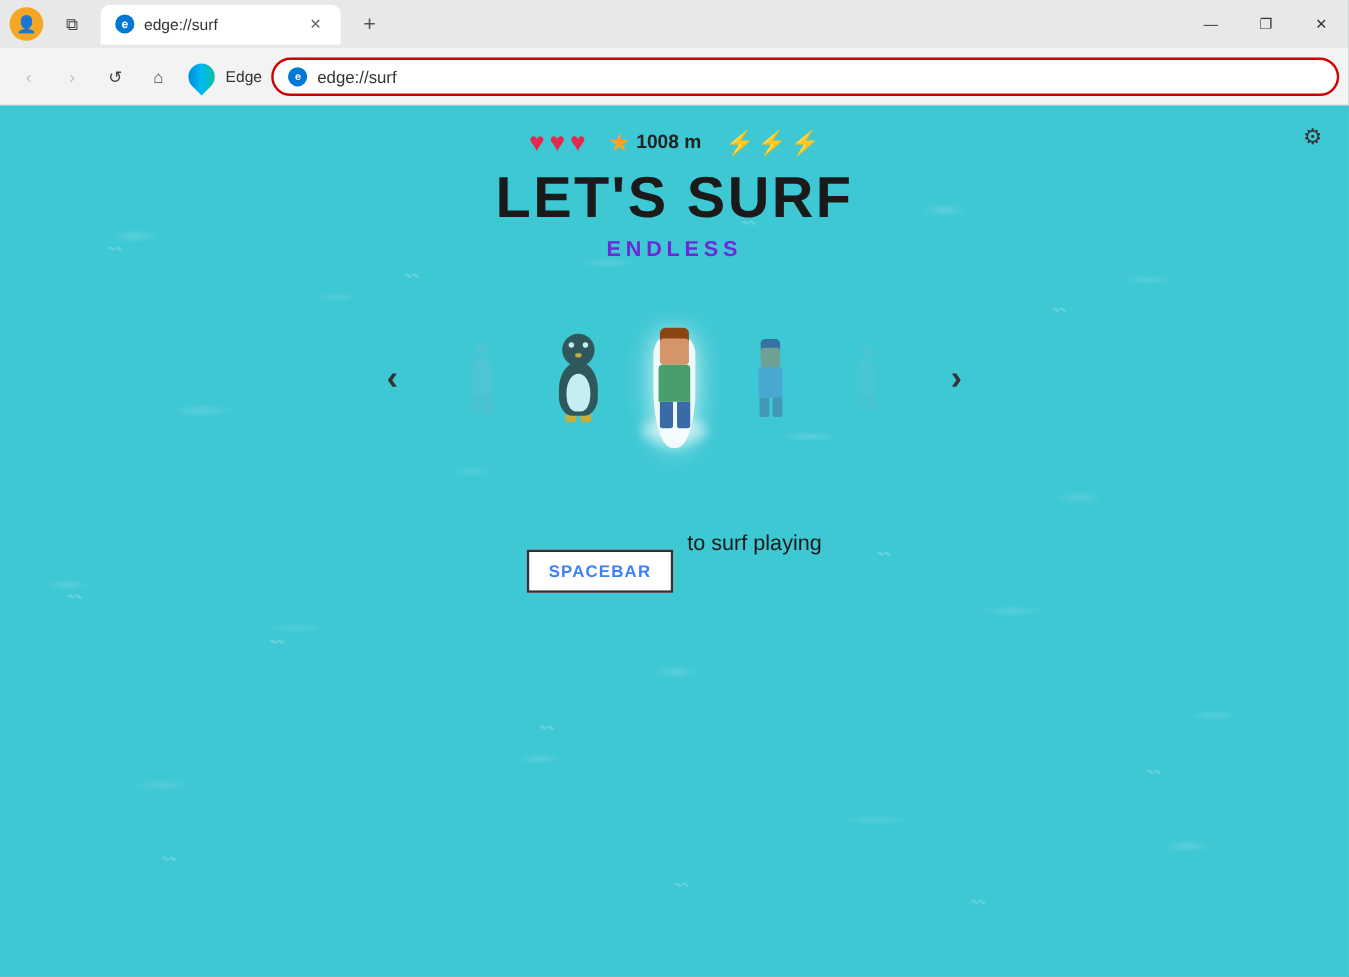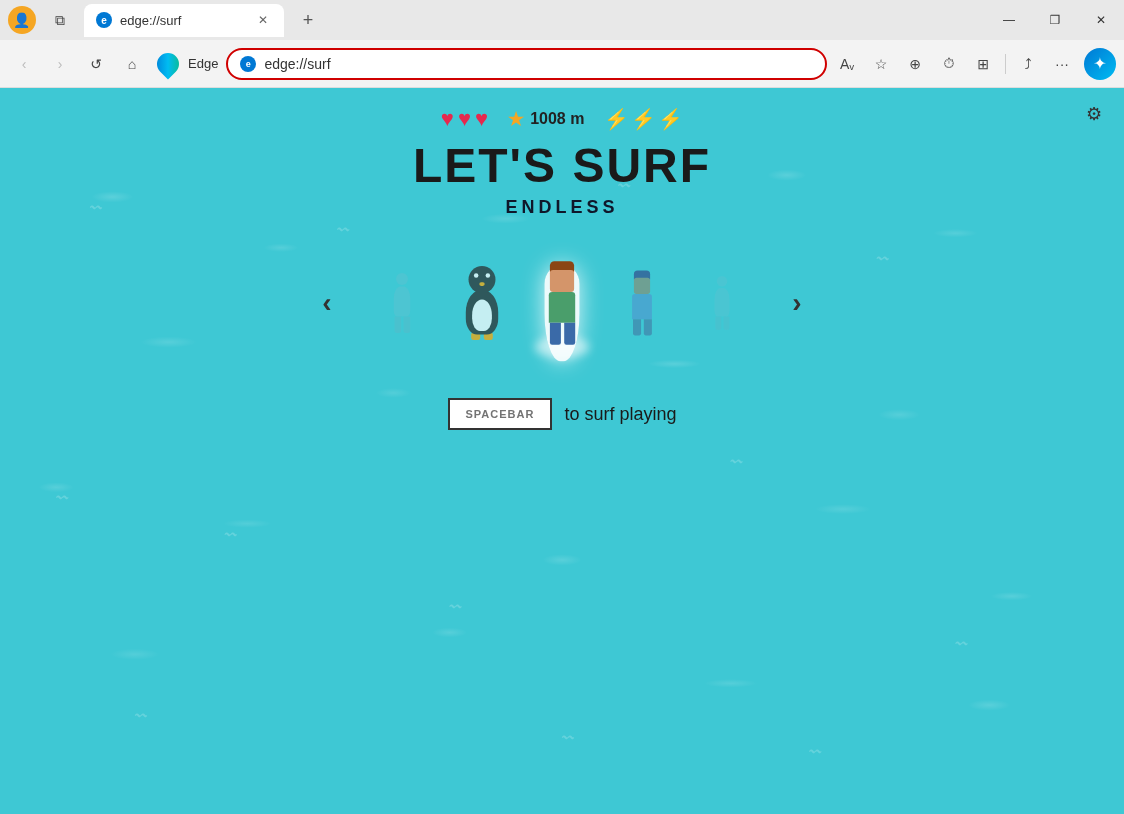--- a/index.html
+++ b/index.html
@@ -345,23 +345,23 @@
       font-weight: 900;
       color: #1a1a1a;
       letter-spacing: 2px;
       font-family: 'Arial Black', Arial, sans-serif;
       margin-bottom: 4px;
     }
 
     .game-subtitle {
       font-size: 18px;
       font-weight: 700;
-      color: #0f172a;
+      color: #6d28d9;
       letter-spacing: 4px;
-      margin-bottom: 30px;
+      margin-bottom: 42px;
     }
 
     
     .carousel {
       display: flex;
       align-items: center;
       gap: 20px;
       margin-bottom: 40px;
     }
 
@@ -429,25 +429,26 @@
       display: flex;
       align-items: center;
       gap: 12px;
       position: relative;
       z-index: 5;
     }
 
     .spacebar-key {
       border: 2px solid #333;
       background: white;
-      color: #737373;
-      font-size: 11px;
+      color: #3b82f6;
+      font-size: 14px;
       font-weight: 700;
       padding: 8px 16px;
       letter-spacing: 1px;
+      margin-top: 48px;
     }
 
     .start-text {
       font-size: 18px;
       color: #1a1a1a;
       font-weight: 400;
     }
 
     
     .fish {
@@ -491,31 +492,20 @@
     </div>
     <span class="edge-label">Edge</span>
 
     <div class="address-bar-wrapper">
       <div class="address-bar">
         <div class="address-favicon">e</div>
         <span class="address-text">edge://surf</span>
       </div>
     </div>
 
-    <div class="nav-right-btns">
-      <div class="nav-btn">Aᵥ</div>
-      <div class="nav-btn">☆</div>
-      <div class="nav-btn">⊕</div>
-      <div class="nav-btn">⏱</div>
-      <div class="nav-btn">⊞</div>
-      <div class="nav-separator"></div>
-      <div class="nav-btn">⤴</div>
-      <div class="nav-btn">···</div>
-      <div class="copilot-btn">✦</div>
-    </div>
   </div>
 
   <div class="game-area">
     <div class="wave-bg"></div>
 
     <div class="fish" style="top:15%;left:8%;">〰</div>
     <div class="fish" style="top:18%;left:30%;">〰</div>
     <div class="fish" style="top:12%;left:55%;">〰</div>
     <div class="fish" style="top:22%;left:78%;">〰</div>
     <div class="fish" style="top:55%;left:5%;">〰</div>

